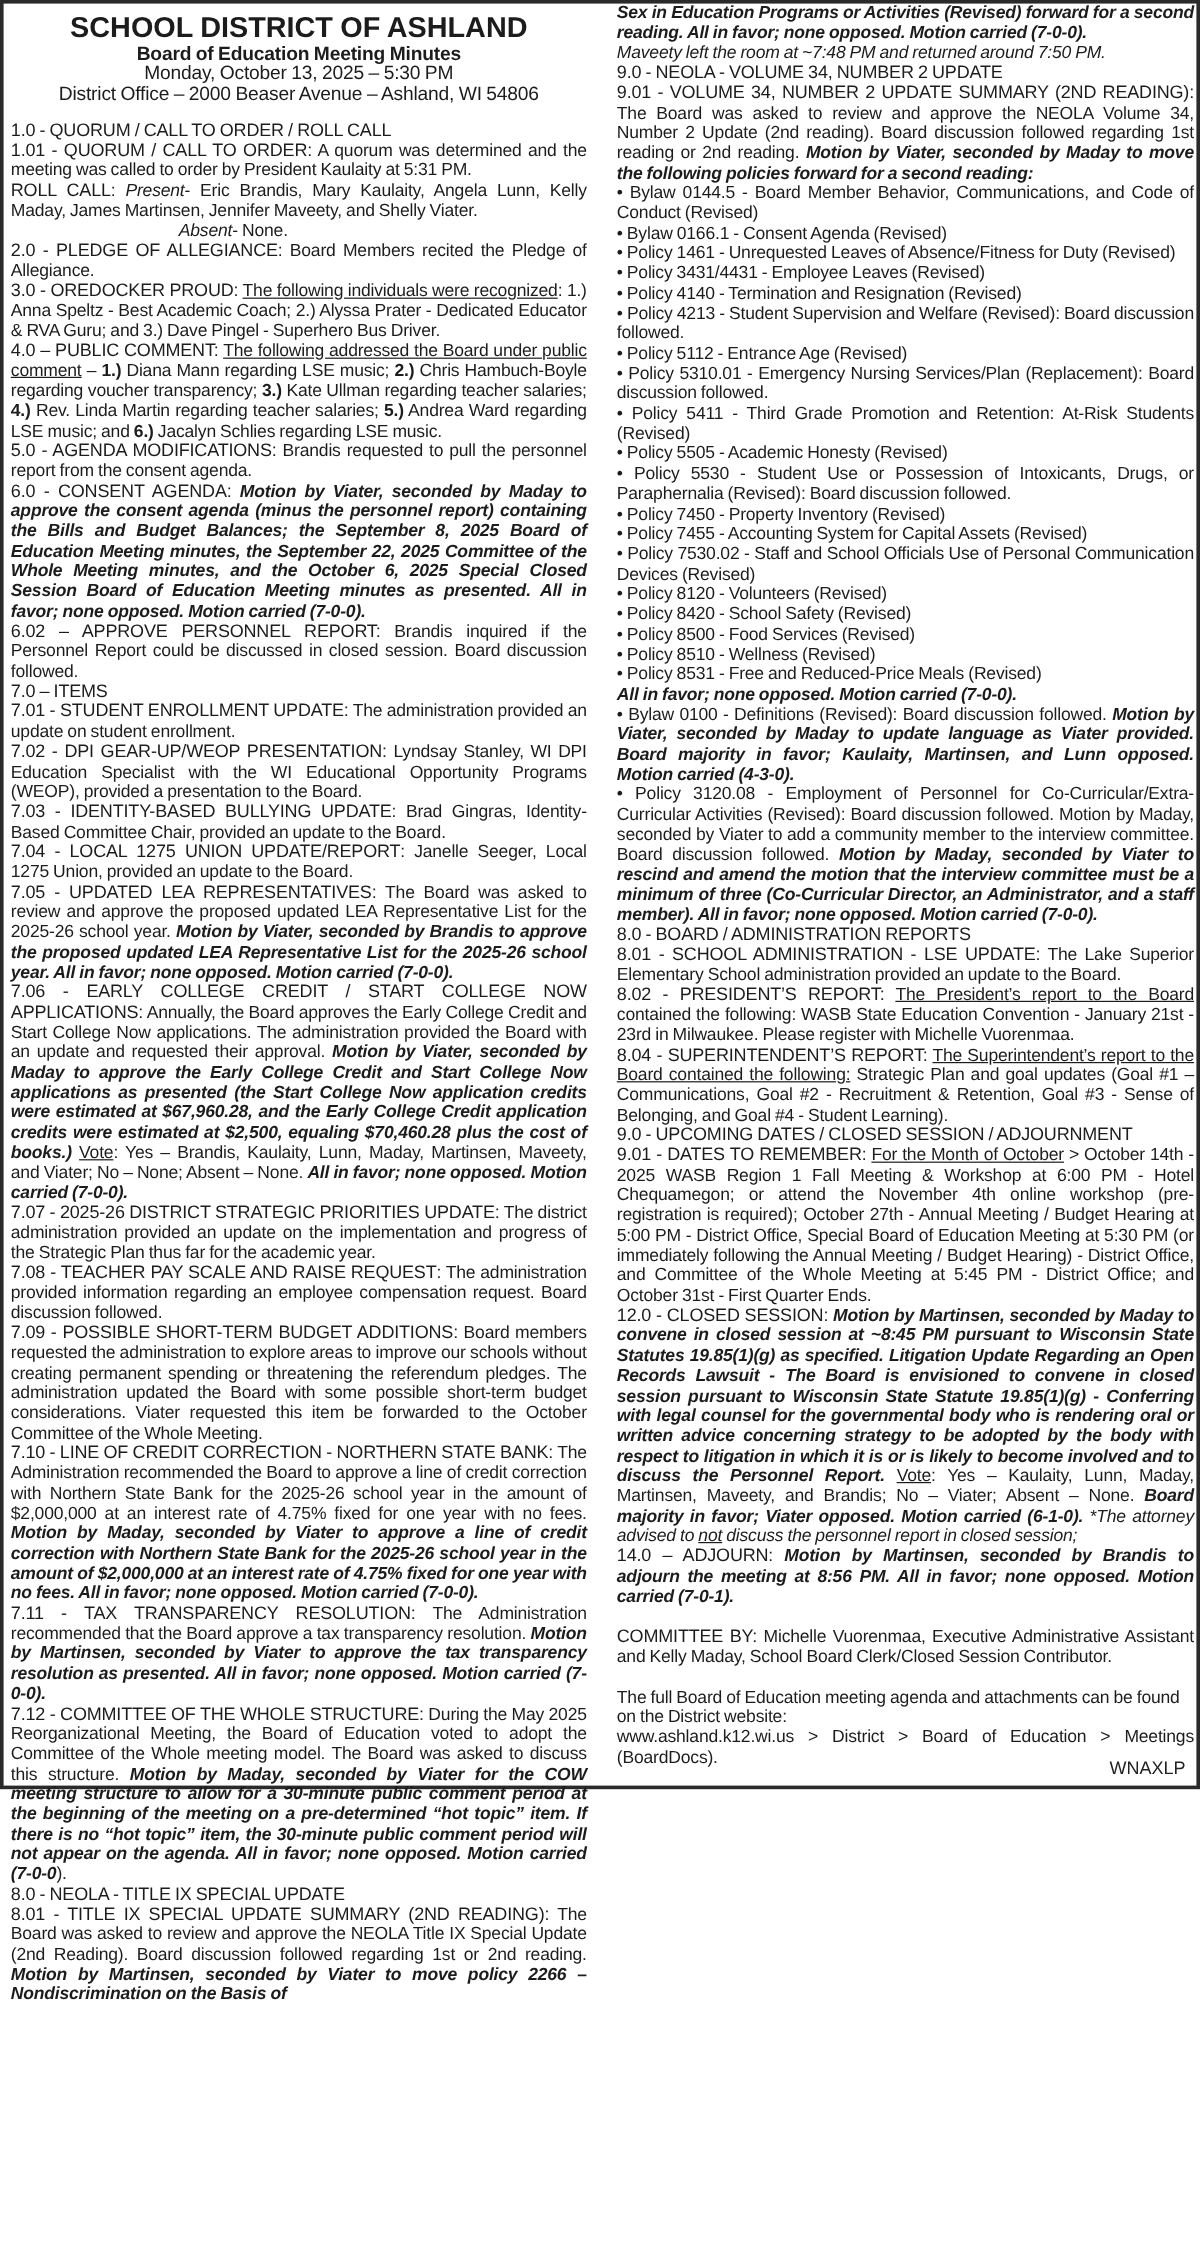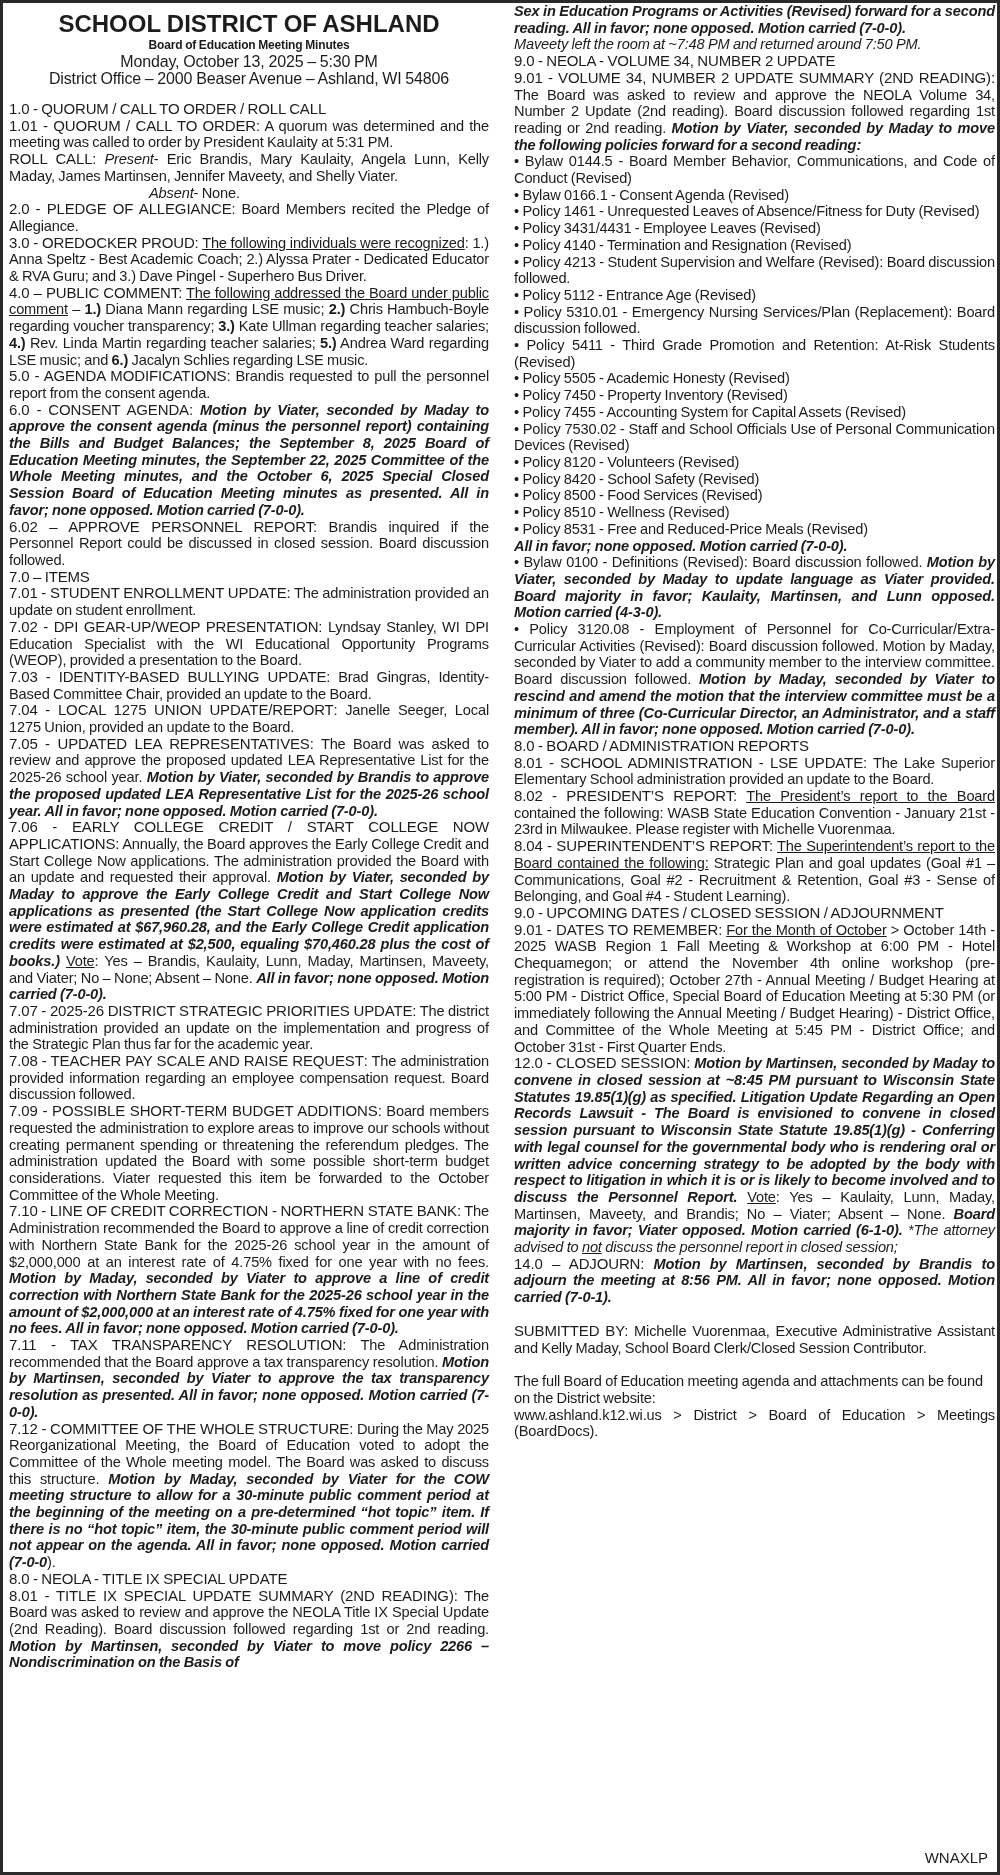--- a/index.html
+++ b/index.html
@@ -1,36 +1,36 @@
 <!DOCTYPE html>
 <html><head>
 <meta charset="utf-8">
 <style>
   html, body { margin: 0; padding: 0; background: #ffffff; }
   body { width: 1000px; height: 1875px; overflow: hidden; }
   .page {
     position: absolute; left: 0; top: 0;
-    width: 1000px; height: 1875px; box-sizing: border-box;
+    width: 1000px; height: 1491px; box-sizing: border-box;
     border: 3px solid #2a2a2a; background: #fff;
     color: #1c1c1c;
     font-family: "Liberation Sans", sans-serif;
   }
   .col {
     position: absolute; top: 8px;
     width: 480px;
     font-size: 14.6px; line-height: 16.7px;
     text-align: justify;
     letter-spacing: -0.15px;
     word-spacing: -0.5px;
   }
   .col.left { left: 6px; }
   .col.right { left: 511px; width: 481px; top: 0; }
   .head { text-align: center; }
   .head .t1 { font-weight: bold; font-size: 24px; line-height: 26px; letter-spacing: 0; }
-  .head .t2 { font-weight: bold; font-size: 12px; line-height: 17px; }
+  .head .t2 { font-weight: bold; font-size: 16px; line-height: 17px; }
   .head .t3 { font-size: 16px; line-height: 16.5px; }
   .gap { height: 14px; }
   p { margin: 0; }
   .b { font-weight: bold; }
   .bi { font-weight: bold; font-style: italic; }
   .i { font-style: italic; }
   .u { text-decoration: underline; }
   .hd { font-weight: normal; font-size: 15px; }
   .indent { padding-left: 140px; }
   .bul::before { content: "\2022\00a0"; }
@@ -91,20 +91,21 @@
         <p class="bul">Bylaw 0144.5 - Board Member Behavior, Communications, and Code of Conduct (Revised)</p>
         <p class="bul">Bylaw 0166.1 - Consent Agenda (Revised)</p>
         <p class="bul">Policy 1461 - Unrequested Leaves of Absence/Fitness for Duty (Revised)</p>
         <p class="bul">Policy 3431/4431 - Employee Leaves (Revised)</p>
         <p class="bul">Policy 4140 - Termination and Resignation (Revised)</p>
         <p class="bul">Policy 4213 - Student Supervision and Welfare (Revised): Board discussion followed.</p>
         <p class="bul">Policy 5112 - Entrance Age (Revised)</p>
         <p class="bul">Policy 5310.01 - Emergency Nursing Services/Plan (Replacement): Board discussion followed.</p>
         <p class="bul">Policy 5411 - Third Grade Promotion and Retention: At-Risk Students (Revised)</p>
         <p class="bul">Policy 5505 - Academic Honesty (Revised)</p>
+        <p class="bul">Policy 5530 - Student Use or Possession of Intoxicants, Drugs, or Paraphernalia (Revised): Board discussion followed.</p>
         <p class="bul">Policy 7450 - Property Inventory (Revised)</p>
         <p class="bul">Policy 7455 - Accounting System for Capital Assets (Revised)</p>
         <p class="bul">Policy 7530.02 - Staff and School Officials Use of Personal Communication Devices (Revised)</p>
         <p class="bul">Policy 8120 - Volunteers (Revised)</p>
         <p class="bul">Policy 8420 - School Safety (Revised)</p>
         <p class="bul">Policy 8500 - Food Services (Revised)</p>
         <p class="bul">Policy 8510 - Wellness (Revised)</p>
         <p class="bul">Policy 8531 - Free and Reduced-Price Meals (Revised)</p>
       </div>
     <p class="bi">All in favor; none opposed. Motion carried (7-0-0).</p>
@@ -112,20 +113,20 @@
     <p class="bul"><span>Policy 3120.08 - Employment of Personnel for Co-Curricular/Extra-Curricular Activities (Revised): Board discussion followed. Motion by Maday, seconded by Viater to add a community member to the interview committee. Board discussion followed. </span><span class="bi">Motion by Maday, seconded by Viater to rescind and amend the motion that the interview committee must be a minimum of three (Co-Curricular Director, an Administrator, and a staff member). All in favor; none opposed. Motion carried (7-0-0).</span></p>
     <p class="hd">8.0 - BOARD / ADMINISTRATION REPORTS</p>
     <p><span class="hd">8.01 - SCHOOL ADMINISTRATION - LSE UPDATE:</span><span> The Lake Superior Elementary School administration provided an update to the Board.</span></p>
     <p><span class="hd">8.02 - PRESIDENT’S REPORT:</span> <span class="u">The President’s report to the Board </span><span>contained the following: WASB State Education Convention - January 21st - 23rd in Milwaukee. Please register with Michelle Vuorenmaa.</span></p>
     <p><span class="hd">8.04 - SUPERINTENDENT’S REPORT:</span> <span class="u">The Superintendent’s report to the Board contained the following:</span><span> Strategic Plan and goal updates (Goal #1 – Communications, Goal #2 - Recruitment &amp; Retention, Goal #3 - Sense of Belonging, and Goal #4 - Student Learning).</span></p>
     <p class="hd">9.0 - UPCOMING DATES / CLOSED SESSION / ADJOURNMENT</p>
     <p><span class="hd">9.01 - DATES TO REMEMBER</span><span>: </span><span class="u">For the Month of October</span><span> &gt; October 14th - 2025 WASB Region 1 Fall Meeting &amp; Workshop at 6:00 PM - Hotel Chequamegon; or attend the November 4th online workshop (pre-registration is required); October 27th - Annual Meeting / Budget Hearing at 5:00 PM - District Office, Special Board of Education Meeting at 5:30 PM (or immediately following the Annual Meeting / Budget Hearing) - District Office, and Committee of the Whole Meeting at 5:45 PM - District Office; and October 31st - First Quarter Ends.</span></p>
     <p><span class="hd">12.0 - CLOSED SESSION:</span><span class="bi"> Motion by Martinsen, seconded by Maday to convene in closed session at ~8:45 PM pursuant to Wisconsin State Statutes 19.85(1)(g) as specified. Litigation Update Regarding an Open Records Lawsuit - The Board is envisioned to convene in closed session pursuant to Wisconsin State Statute 19.85(1)(g) - Conferring with legal counsel for the governmental body who is rendering oral or written advice concerning strategy to be adopted by the body with respect to litigation in which it is or is likely to become involved and to discuss the Personnel Report.</span> <span class="u">Vote</span><span>: Yes – Kaulaity, Lunn, Maday, Martinsen, Maveety, and Brandis; No – Viater; Absent – None. </span><span class="bi">Board majority in favor; Viater opposed. Motion carried (6-1-0).</span><span class="i"> *The attorney advised to </span><span class="i u">not</span><span class="i"> discuss the personnel report in closed session;</span></p>
     <p><span class="hd">14.0 – ADJOURN</span><span>: </span><span class="bi">Motion by Martinsen, seconded by Brandis to adjourn the meeting at 8:56 PM. All in favor; none opposed. Motion carried (7-0-1).</span></p>
     <div class="blank"></div>
-    <p><span class="hd">SUBMITTED BY:</span><span> Michelle Vuorenmaa, Executive Administrative Assistant and Kelly Maday, School Board Clerk/Closed Session Contributor.</span></p>
+    <p><span class="hd">COMMITTEE BY:</span><span> Michelle Vuorenmaa, Executive Administrative Assistant and Kelly Maday, School Board Clerk/Closed Session Contributor.</span></p>
     <div class="blank"></div>
     <p style="text-align:left"><span>The full Board of Education meeting agenda and attachments can be found on the District website:</span></p>
     <p>www.ashland.k12.wi.us &gt; District &gt; Board of Education &gt; Meetings (BoardDocs).</p>
   </div>
 
   <div class="footer-code">WNAXLP</div>
 </div>
 
 </body></html>

